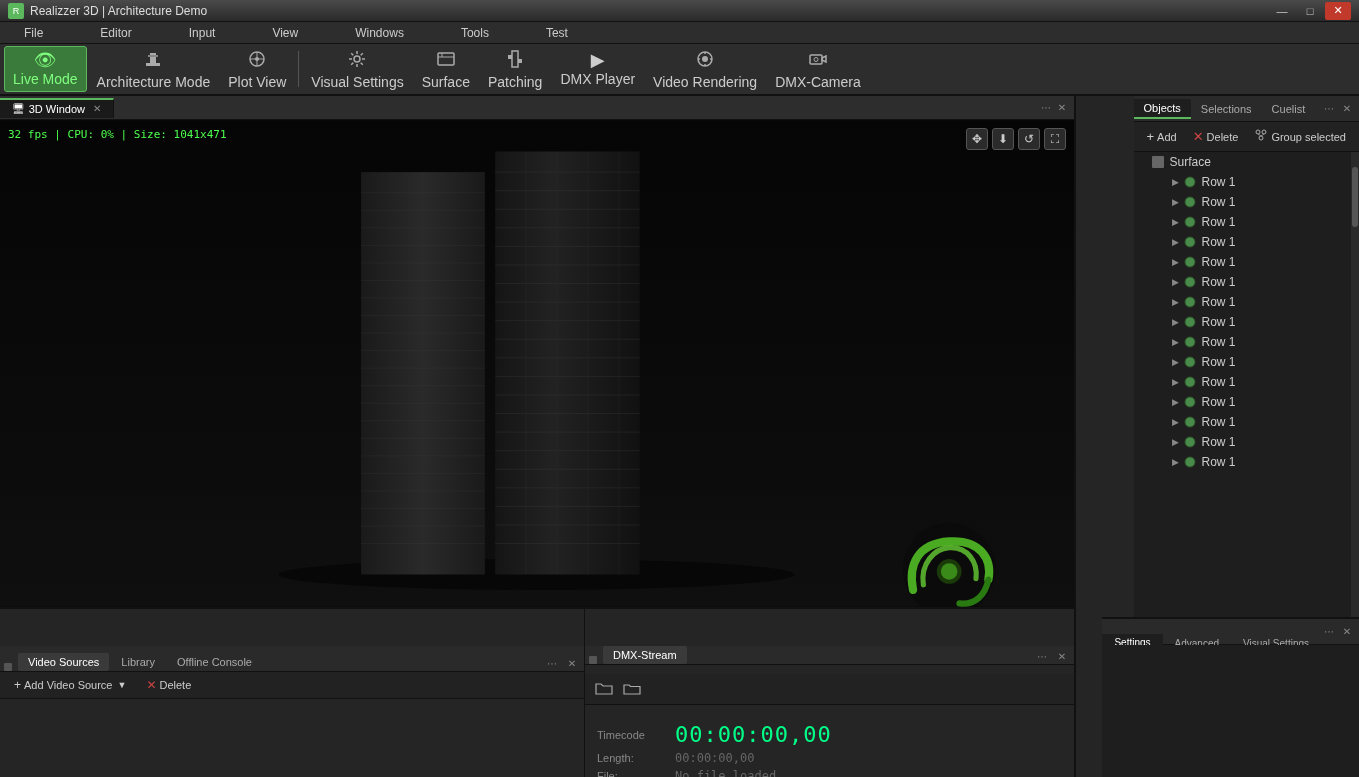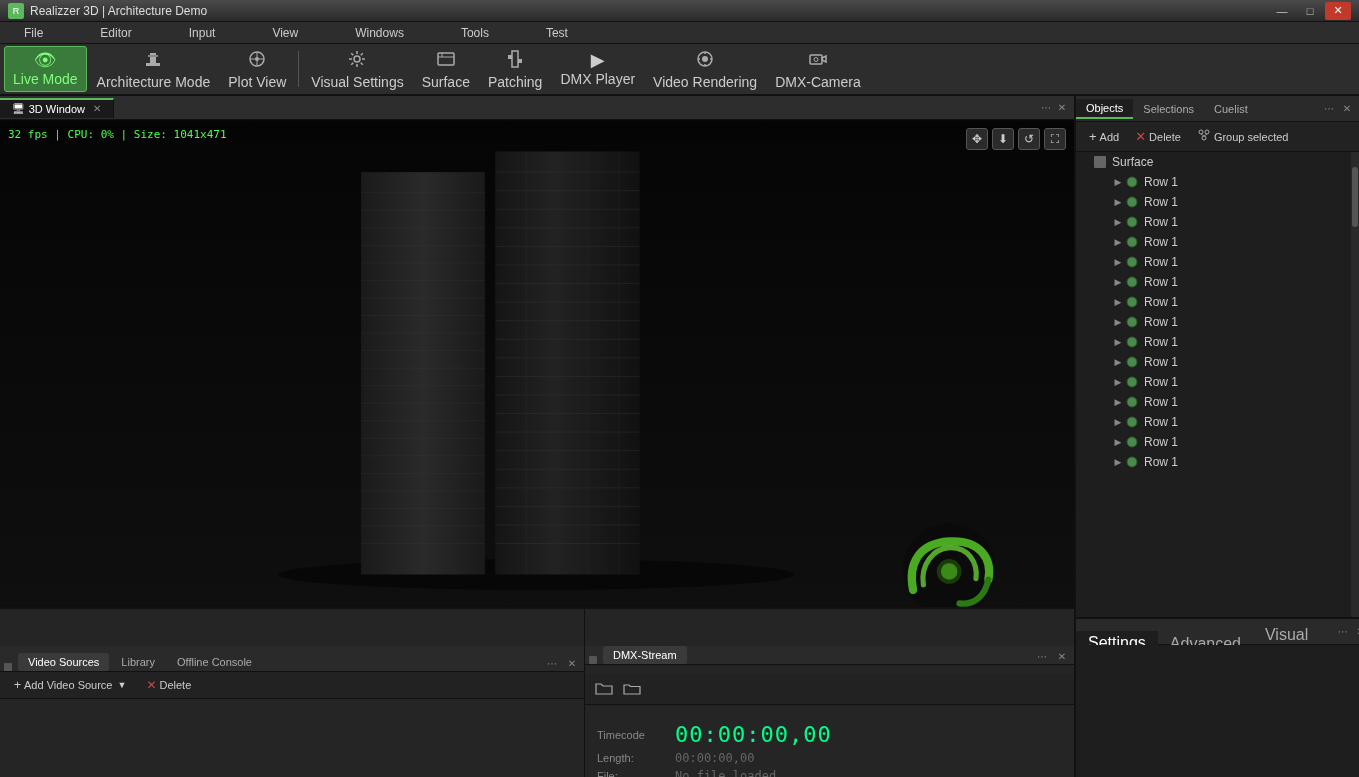--- a/index.html
+++ b/index.html
@@ -65,21 +65,21 @@
     .vs-btn { display: flex; align-items: center; gap: 3px; font-size: 11px; color: #ccc; cursor: pointer; padding: 2px 6px; border-radius: 2px; background: transparent; border: none; }
     .vs-btn-icon { font-size: 12px; }
 
     
     .vs-table { flex: 1; overflow-y: auto; }
     .vs-header { display: flex; background: #2a2a2a; border-bottom: 1px solid #111; }
     .vs-col { flex: 1; padding: 4px 8px; font-size: 11px; color: #888; border-right: 1px solid #333; }
     .vs-col:last-child { border-right: none; }
 
     
-    #right-panel { width: 285px; background: #252525; border-left: 2px solid #111; display: flex; flex-direction: column; height: 100%; }
+    #right-panel { width: 285px; background: #252525; border-left: 2px solid #111; display: flex; flex-direction: column; height: 100%; align-items: flex-end; }
 
     
     #objects-panel { flex: 1; display: flex; flex-direction: column; min-height: 0; }
     .obj-tabbar { display: flex; align-items: center; background: #2a2a2a; height: 26px; border-bottom: 1px solid #111; }
     .obj-tab { padding: 3px 10px; font-size: 11px; color: #aaa; cursor: pointer; }
     .obj-tab.active { background: #1e1e1e; color: #fff; border-bottom: 2px solid #5cb85c; }
     .obj-tabbar-right { margin-left: auto; display: flex; align-items: center; gap: 2px; padding-right: 4px; }
 
     .obj-toolbar { display: flex; align-items: center; gap: 6px; padding: 4px 8px; background: #222; border-bottom: 1px solid #111; }
     .obj-btn { display: flex; align-items: center; gap: 3px; font-size: 11px; color: #ccc; cursor: pointer; padding: 2px 5px; border-radius: 2px; border: none; background: transparent; }
@@ -92,21 +92,21 @@
 
     .obj-item { display: flex; align-items: center; padding: 2px 4px; font-size: 11px; color: #ccc; cursor: pointer; min-height: 18px; }
     .obj-item-indent { width: 16px; flex-shrink: 0; }
     .obj-item-expand { width: 12px; height: 12px; display: flex; align-items: center; justify-content: center; font-size: 9px; color: #666; cursor: pointer; flex-shrink: 0; }
     .obj-item-icon { width: 16px; height: 16px; display: flex; align-items: center; justify-content: center; margin-right: 4px; flex-shrink: 0; }
     .obj-item-label { font-size: 12px; color: #ccc; }
 
     
     #settings-panel { height: 160px; border-top: 2px solid #111; display: flex; flex-direction: column; }
     .settings-tabbar { display: flex; align-items: center; background: #2a2a2a; height: 26px; border-bottom: 1px solid #111; }
-    .settings-tab { padding: 3px 12px; font-size: 16px; color: #aaa; cursor: pointer; margin-top: 24px; }
+    .settings-tab { padding: 3px 12px; font-size: 10px; color: #aaa; cursor: pointer; margin-top: 24px; }
     .settings-tab.active { background: #1e1e1e; color: #fff; border-bottom: 2px solid #5cb85c; }
     .settings-content { flex: 1; background: #1e1e1e; padding: 8px; overflow-y: auto; }
 
     
     .dmx-toolbar { display: flex; align-items: center; gap: 6px; padding: 4px 8px; background: #222; border-bottom: 1px solid #111; }
     .dmx-icon-btn { width: 22px; height: 22px; display: flex; align-items: center; justify-content: center; font-size: 14px; color: #aaa; cursor: pointer; border-radius: 2px; border: none; background: transparent; }
     .dmx-info { padding: 8px 12px; display: flex; flex-direction: column; gap: 4px; }
     .dmx-row { display: flex; align-items: center; gap: 8px; }
     .dmx-label { font-size: 11px; color: #888; min-width: 70px; }
     .dmx-timecode { font-family: monospace; font-size: 22px; color: #00ff88; letter-spacing: 1px; }

